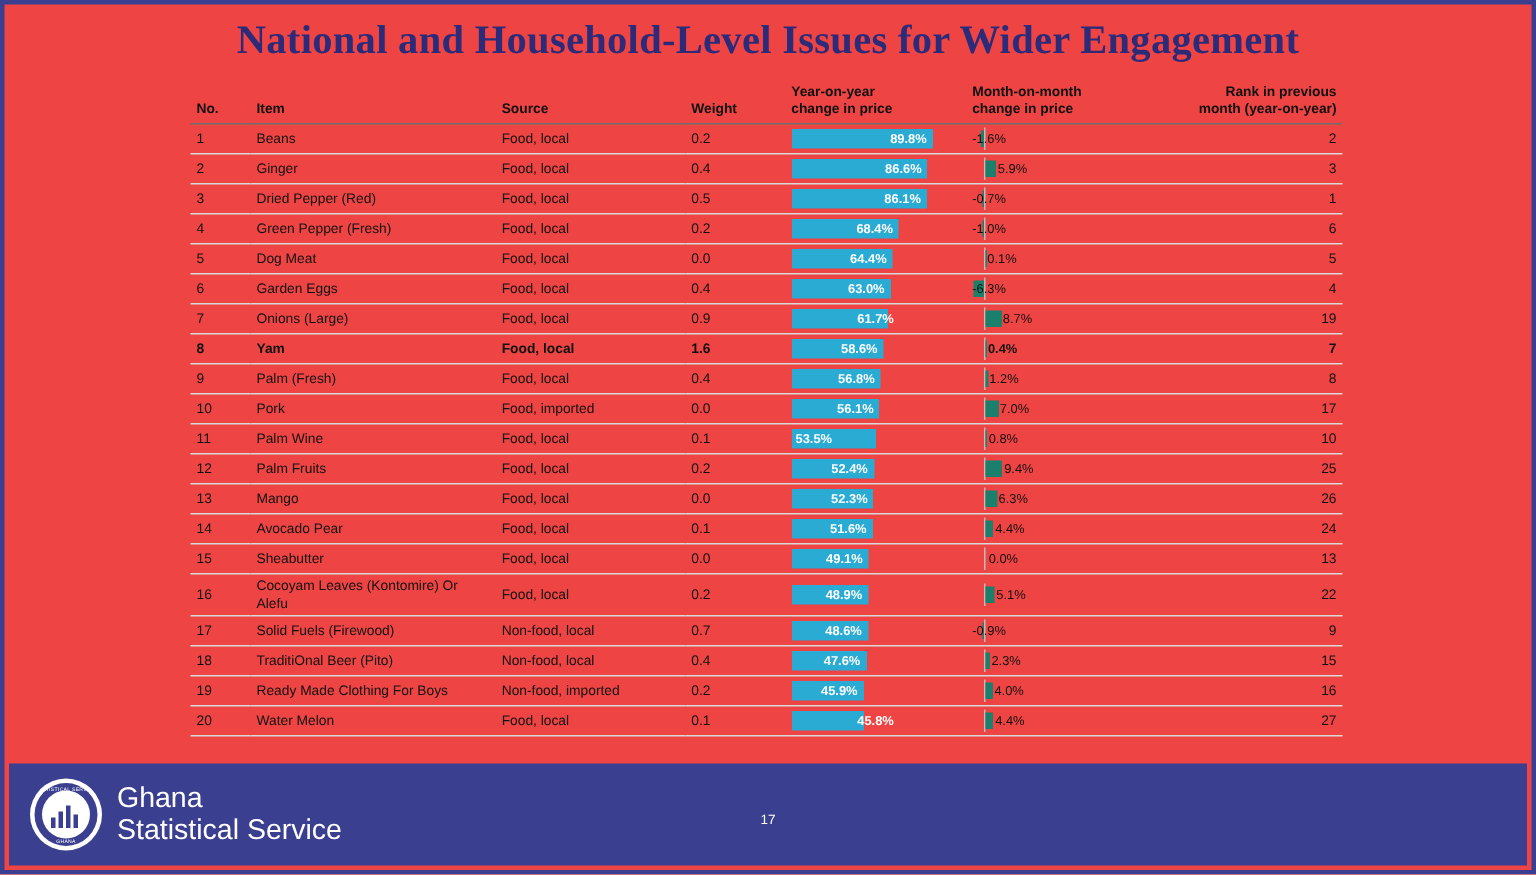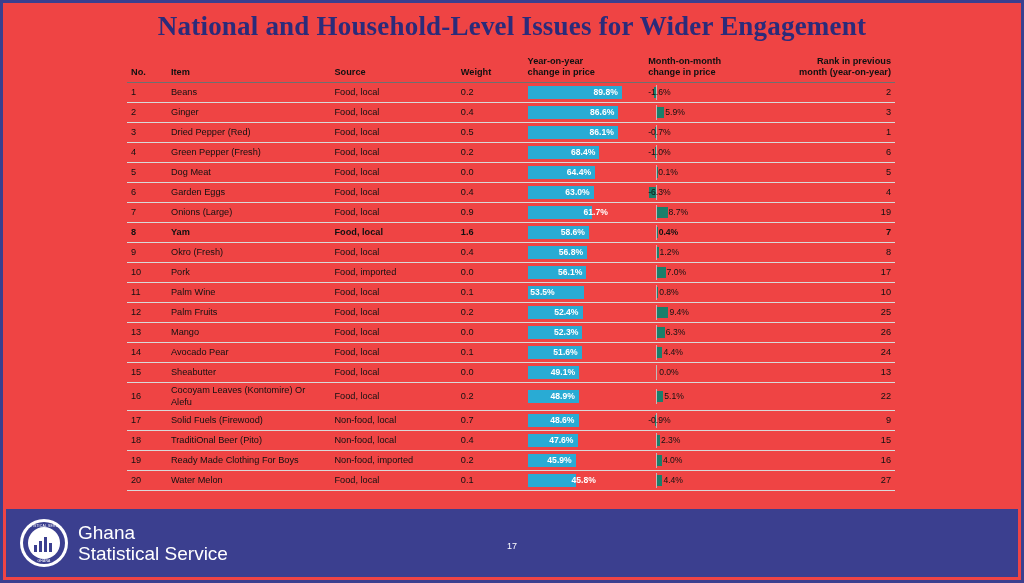--- a/index.html
+++ b/index.html
@@ -377,21 +377,21 @@
             <td class="rank">4</td>
           </tr>
           <tr>
             <td class="no">7</td>
             <td class="item">Onions (Large)</td>
             <td class="source">Food, local</td>
             <td class="weight">0.9</td>
             <td class="bar-cell">
               <div class="bar-row">
                 <div class="bar" style="width: 64.8px;"></div>
-                <div class="bar-label" style="left: 16px; width: 64.8px; padding-left: 40px;">61.7%</div>
+                <div class="bar-label" style="left: 4px; width: 64.8px; padding-left: 40px;">61.7%</div>
               </div>
             </td>
             <td class="mom-cell">
               <div class="mom-row">
                 <div class="mom-axis"></div>
                 <div class="mom-bar pos" style="width: 10.4px;"></div>
                 <div class="mom-label" style="left: 20.4px;">8.7%</div>
               </div>
             </td>
             <td class="rank">19</td>
@@ -411,21 +411,21 @@
               <div class="mom-row">
                 <div class="mom-axis"></div>
                 <div class="mom-bar pos" style="width: 0.5px;"></div>
                 <div class="mom-label" style="font-weight: bold; left: 10.5px;">0.4%</div>
               </div>
             </td>
             <td class="rank">7</td>
           </tr>
           <tr>
             <td class="no">9</td>
-            <td class="item">Okro (Fresh)</td>
+            <td class="item">Palm (Fresh)</td>
             <td class="source">Food, local</td>
             <td class="weight">0.4</td>
             <td class="bar-cell">
               <div class="bar-row">
                 <div class="bar" style="width: 59.6px;"></div>
                 <div class="bar-label" style="left: 0px; width: 59.6px;">56.8%</div>
               </div>
             </td>
             <td class="mom-cell">
               <div class="mom-row">

